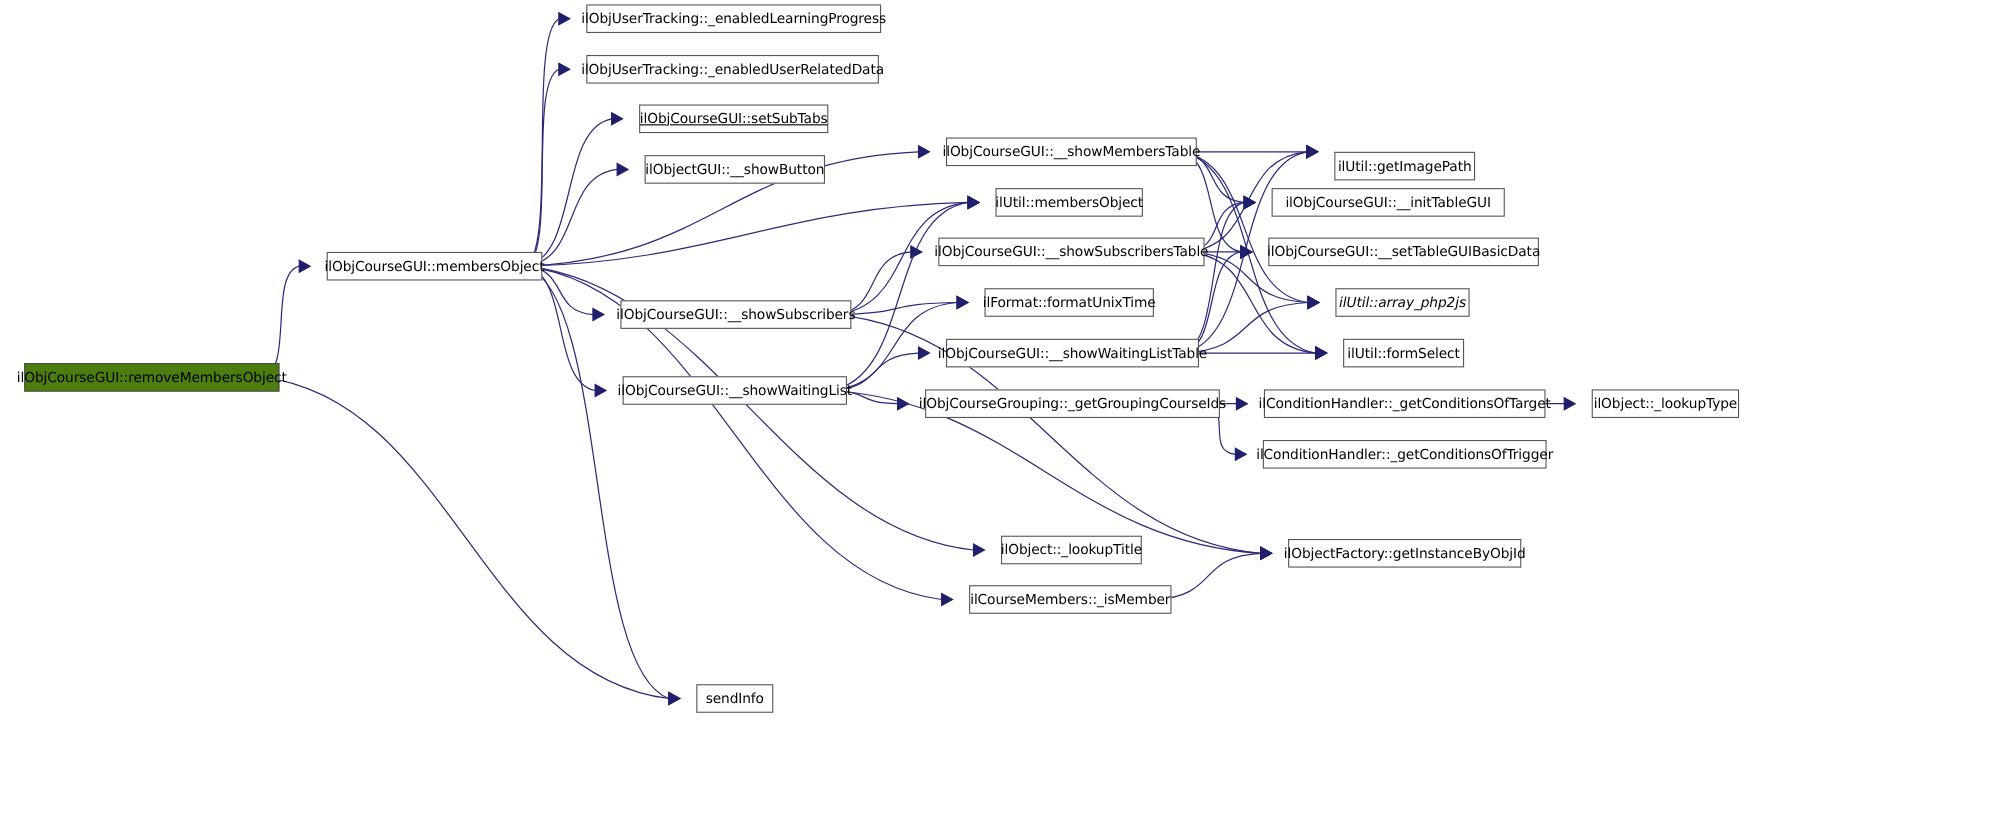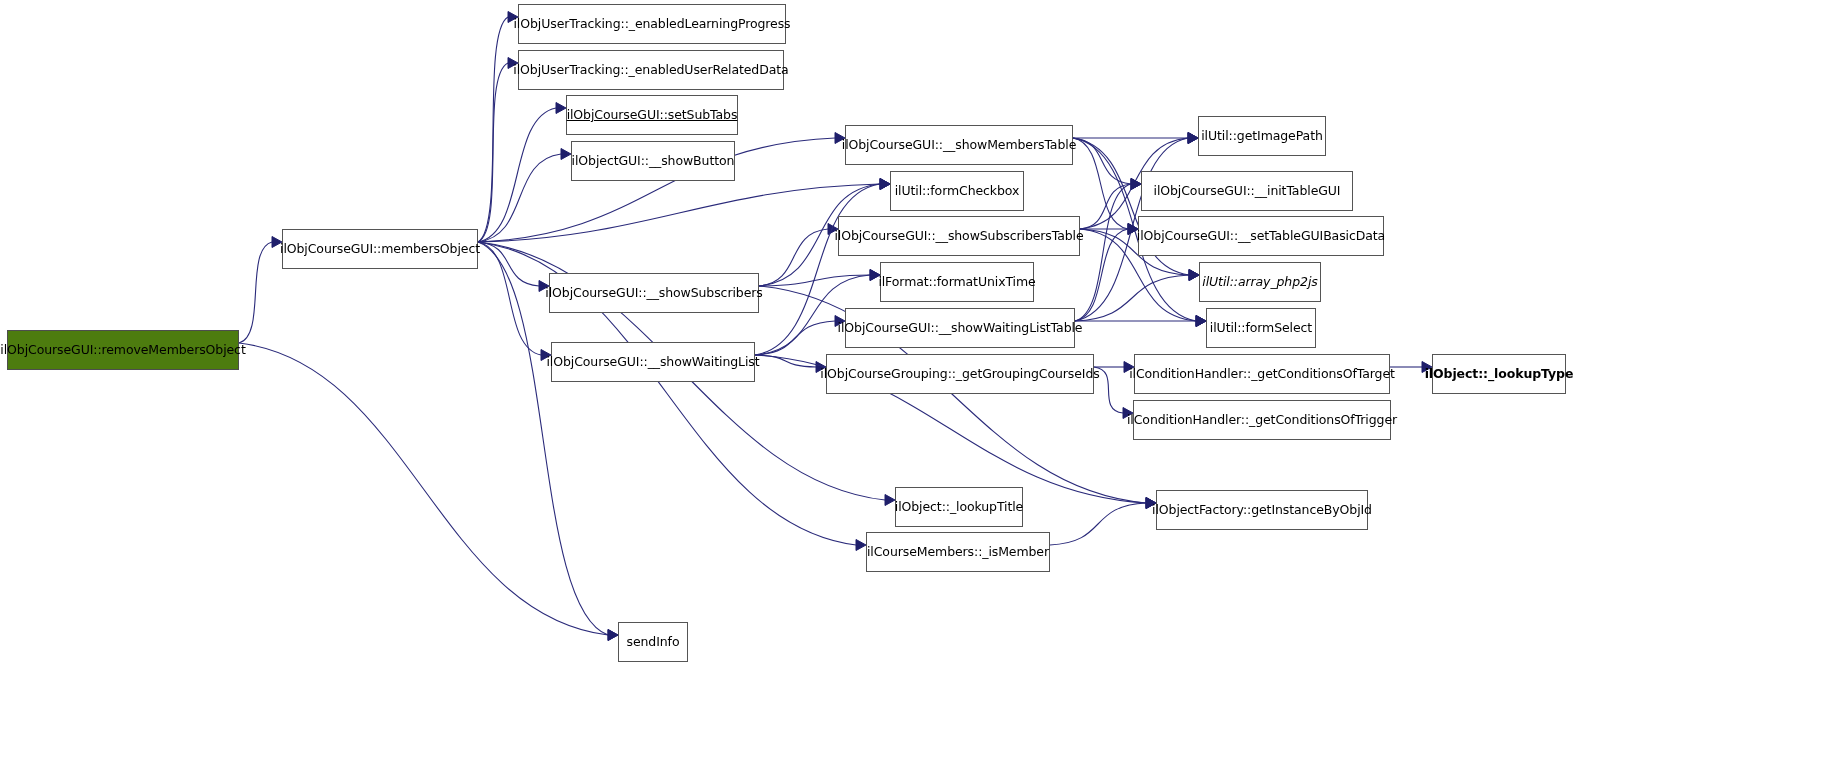--- a/index.html
+++ b/index.html
@@ -3,22 +3,22 @@
 <meta charset="utf-8">
 <style>
   html,body{margin:0;padding:0;background:#ffffff;}
   body{font-family:"DejaVu Sans","Liberation Sans",sans-serif;}
   #graph-root{position:relative;width:1824px;height:760px;background:#ffffff;overflow:hidden;}
   svg#edges{position:absolute;left:0;top:0;width:1824px;height:760px;}
   svg#edges path{fill:none;stroke:#2a2a7a;stroke-width:1.1;}
   svg#edges polygon{fill:#1f1f6b;stroke:#1f1f6b;stroke-width:1;}
   .node{position:absolute;box-sizing:border-box;border:1px solid #555555;
         background:#ffffff;display:flex;align-items:center;justify-content:center;
-        font-size:12.5px;color:#000000;white-space:nowrap;height:40px;
-        letter-spacing:-0.1px;}
+        font-size:12.5px;color:#000000;white-space:nowrap;height:26px;
+        letter-spacing:-0.1px;margin-left:15px;}
   .node.root{background:#4d7c0f;border-color:#4d4d4d;}
   .node .lbl{padding:0 7px;line-height:1;}
 </style>
 </head>
 <body>
 
 <div id="graph-root">
   <svg id="edges" viewBox="0 0 1824 760" preserveAspectRatio="none">
       <path d="M 239,343 C 267,335.93 244,249.07 272,242" stroke="#2a2a7a"></path>
       <polygon points="282,242 272,236.5 272,247.5"></polygon>
@@ -128,41 +128,41 @@
       <div class="node" style="left: 551px; top: 342px; width: 204px;">
         <span class="lbl">ilObjCourseGUI::__showWaitingList</span>
       </div>
       <div class="node" style="left: 618px; top: 622px; width: 70px;">
         <span class="lbl">sendInfo</span>
       </div>
       <div class="node" style="left: 845px; top: 125px; width: 228px;">
         <span class="lbl">ilObjCourseGUI::__showMembersTable</span>
       </div>
       <div class="node" style="left: 890px; top: 171px; width: 134px;">
-        <span class="lbl">ilUtil::formCheckbox</span>
+        <span class="lbl">ilUtil::membersObject</span>
       </div>
       <div class="node" style="left: 838px; top: 216px; width: 242px;">
         <span class="lbl">ilObjCourseGUI::__showSubscribersTable</span>
       </div>
       <div class="node" style="left: 880px; top: 262px; width: 154px;">
         <span class="lbl">ilFormat::formatUnixTime</span>
       </div>
       <div class="node" style="left: 845px; top: 308px; width: 230px;">
         <span class="lbl">ilObjCourseGUI::__showWaitingListTable</span>
       </div>
       <div class="node" style="left: 826px; top: 354px; width: 268px;">
         <span class="lbl">ilObjCourseGrouping::_getGroupingCourseIds</span>
       </div>
       <div class="node" style="left: 895px; top: 487px; width: 128px;">
         <span class="lbl">ilObject::_lookupTitle</span>
       </div>
       <div class="node" style="left: 866px; top: 532px; width: 184px;">
         <span class="lbl">ilCourseMembers::_isMember</span>
       </div>
-      <div class="node" style="left: 1198px; top: 116px; width: 128px;">
+      <div class="node" style="left: 1198px; top: 138px; width: 128px;">
         <span class="lbl">ilUtil::getImagePath</span>
       </div>
       <div class="node" style="left: 1141px; top: 171px; width: 212px; align-items: center;">
         <span class="lbl">ilObjCourseGUI::__initTableGUI</span>
       </div>
       <div class="node" style="left: 1138px; top: 216px; width: 246px;">
         <span class="lbl">ilObjCourseGUI::__setTableGUIBasicData</span>
       </div>
       <div class="node" style="left: 1199px; top: 262px; width: 122px; font-style: italic;">
         <span class="lbl">ilUtil::array_php2js</span>
@@ -172,17 +172,17 @@
       </div>
       <div class="node" style="left: 1134px; top: 354px; width: 256px;">
         <span class="lbl">ilConditionHandler::_getConditionsOfTarget</span>
       </div>
       <div class="node" style="left: 1133px; top: 400px; width: 258px;">
         <span class="lbl">ilConditionHandler::_getConditionsOfTrigger</span>
       </div>
       <div class="node" style="left: 1156px; top: 490px; width: 212px;">
         <span class="lbl">ilObjectFactory::getInstanceByObjId</span>
       </div>
-      <div class="node" style="left: 1432px; top: 354px; width: 134px; font-weight: bold;">
+      <div class="node" style="left: 1432px; top: 354px; width: 134px;">
         <span class="lbl">ilObject::_lookupType</span>
       </div>
     </div>
 </div>
 
 </body></html>

